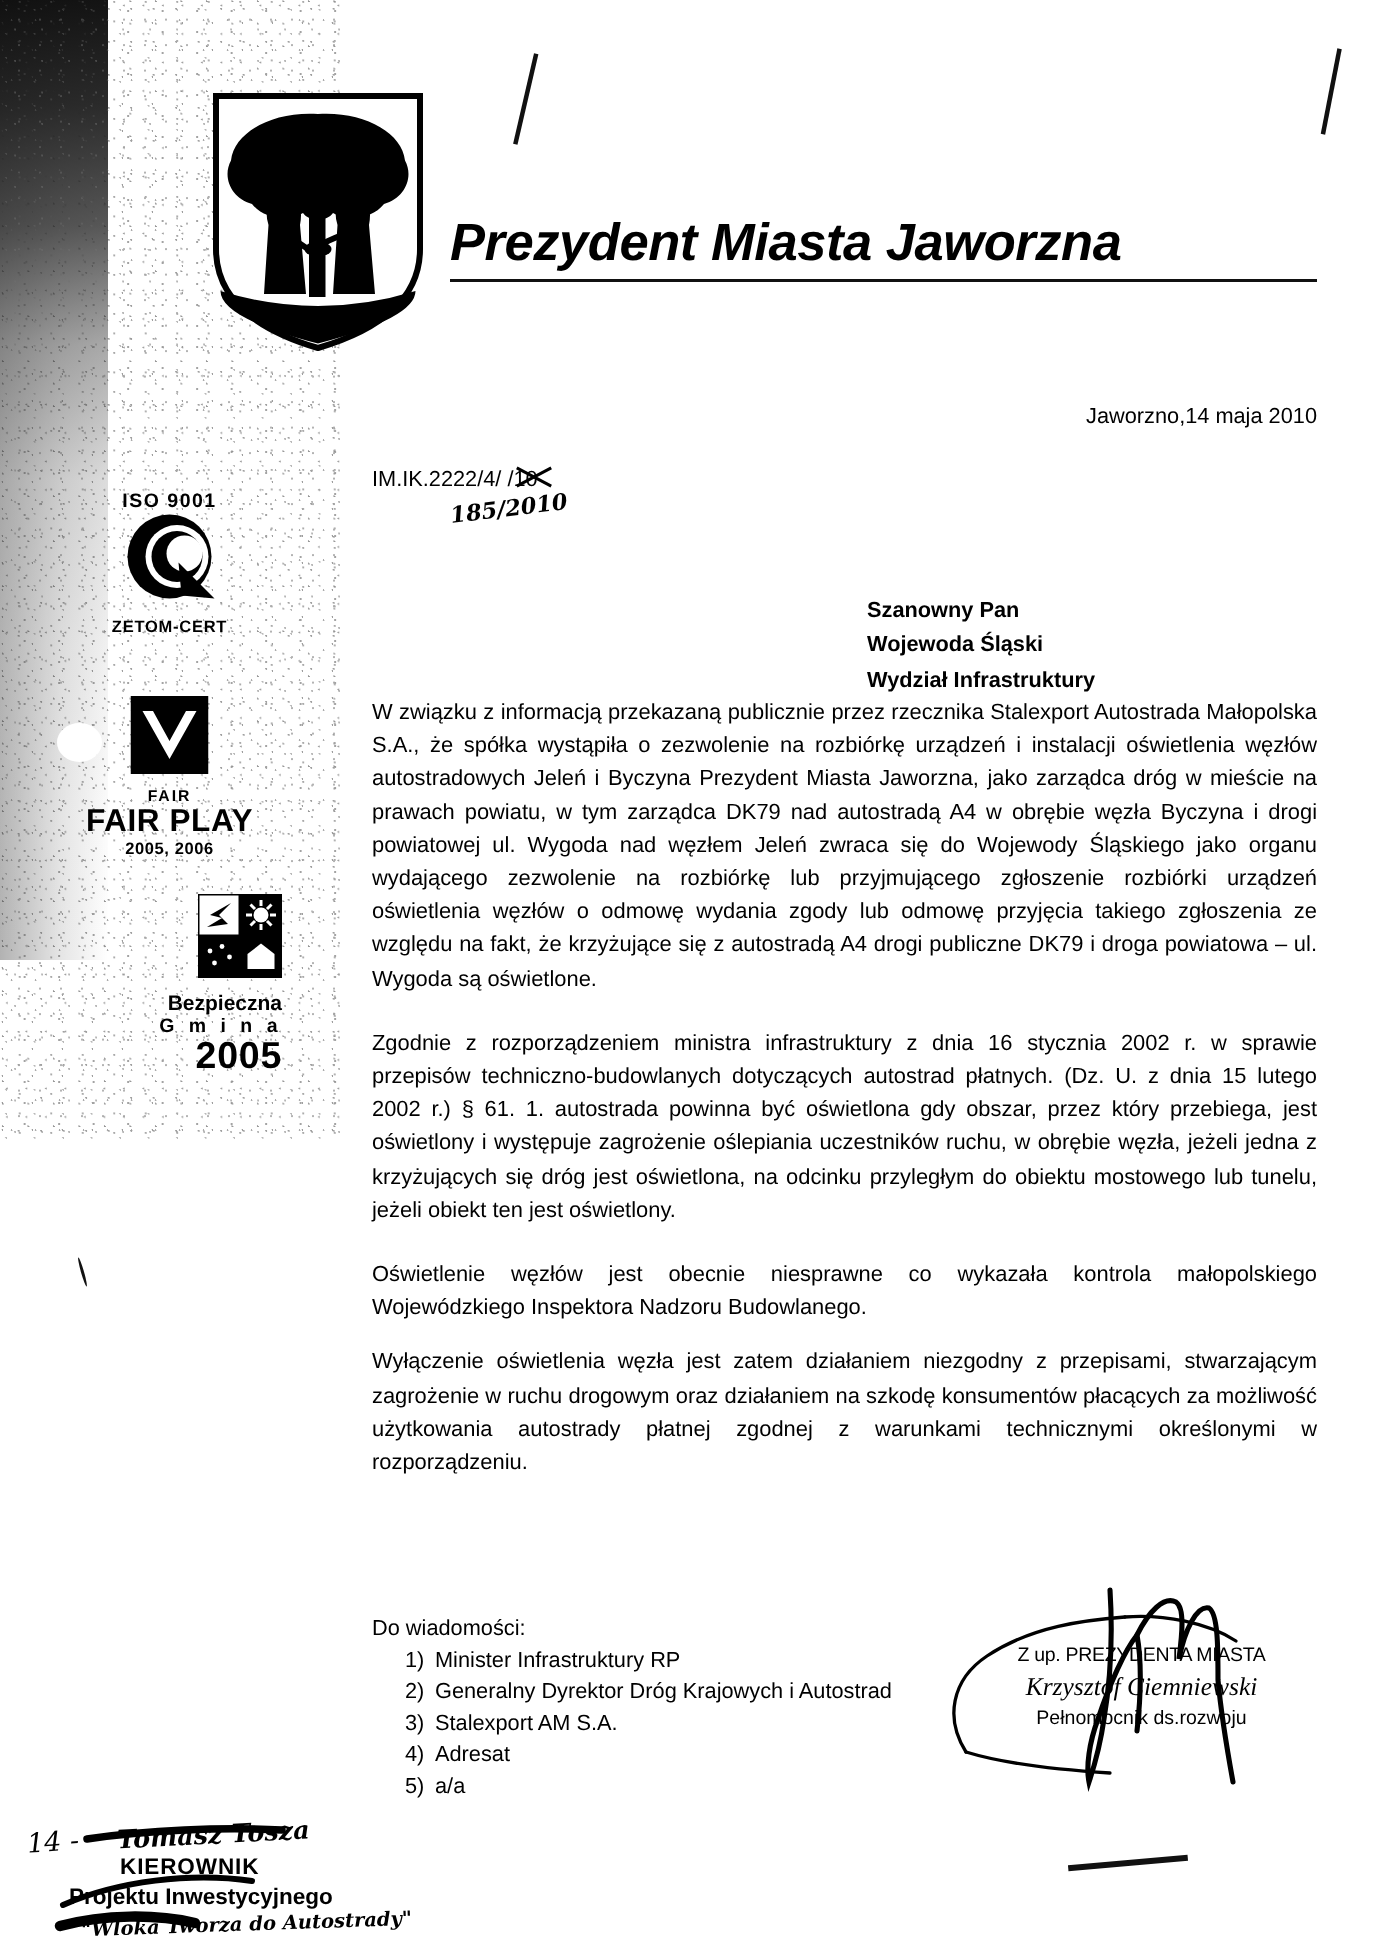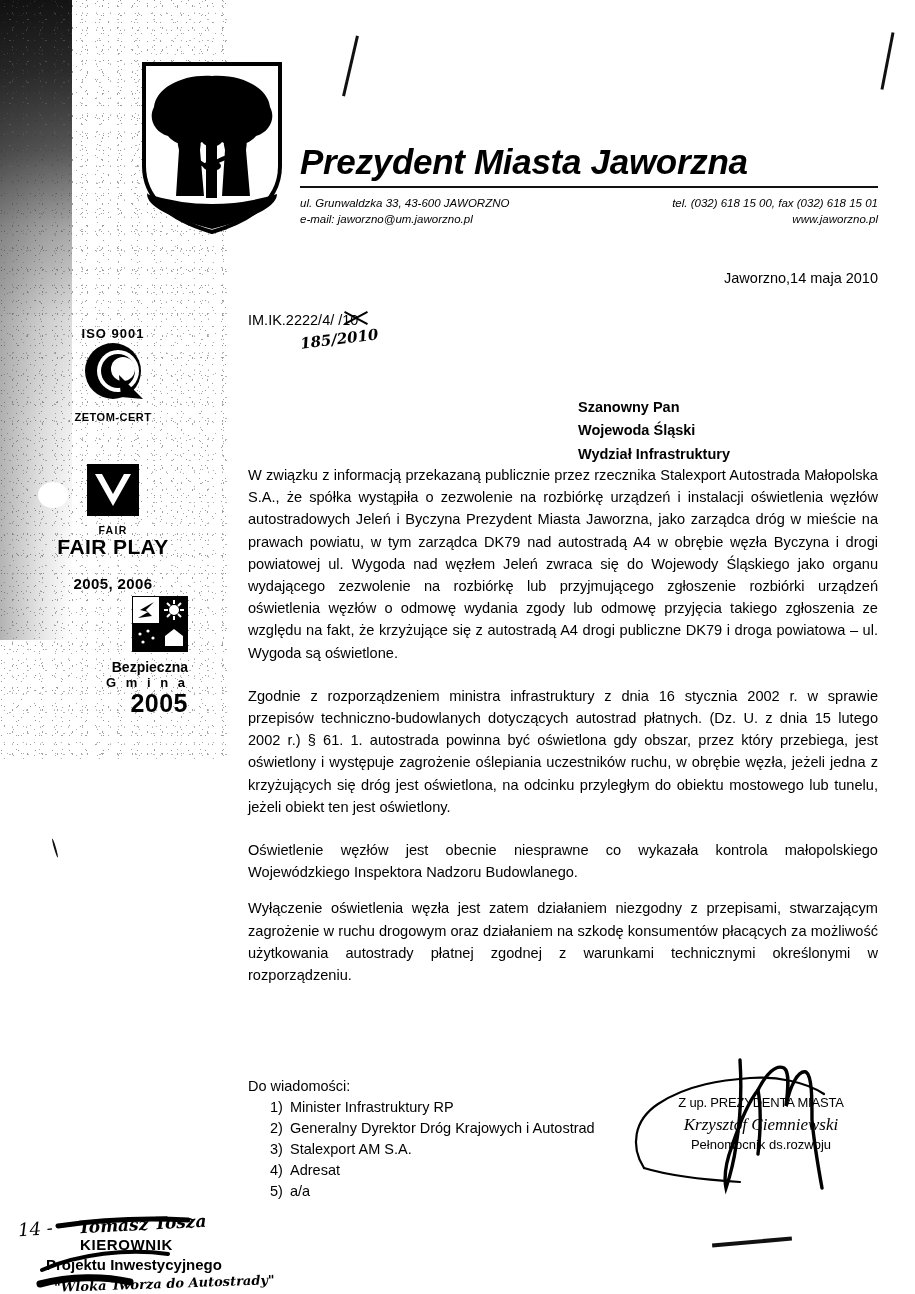--- a/index.html
+++ b/index.html
@@ -165,21 +165,21 @@
 
   
   .badge { position: absolute; text-align: center; width: 150px; left: 38px; }
   .badge-iso { top: 326px; }
   .badge-fp { top: 464px; }
   .badge-bg { top: 596px; text-align: right; }
   .iso-label { font-size: 13px; font-weight: bold; letter-spacing: 1px; }
   .iso-sub { font-size: 11px; font-weight: bold; letter-spacing: 0.5px; margin-top: 2px; }
   .fp-gmina { font-size: 10.5px; font-weight: bold; letter-spacing: 1.3px; margin-top: 4px; }
   .fp-main { font-size: 21px; font-weight: bold; letter-spacing: 0.4px; line-height: 1.05; }
-  .fp-years { font-size: 15px; font-weight: bold; letter-spacing: 0.4px; margin-top: 17px; }
+  .fp-years { font-size: 11px; font-weight: bold; letter-spacing: 0.4px; margin-top: 1px; }
   .bg-l1 { font-size: 14px; font-weight: bold; margin-top: 3px; }
   .bg-l2 { font-size: 13px; font-weight: bold; letter-spacing: 3px; }
   .bg-l3 { font-size: 25px; font-weight: bold; letter-spacing: 0.5px; line-height: 1.05; }
 
   
   .foot-stamp { position: absolute; left: 18px; top: 1214px; width: 280px; }
   .fs-hand {
     position: absolute; left: 0; top: 4px;
     font-family: "DejaVu Serif", serif;
     font-size: 18px; font-style: italic;
@@ -245,30 +245,20 @@
       <path d="M78 100 q8 -4 14 -6" stroke="#000" stroke-width="4" fill="none"></path>
       <path d="M86 50 h22 l-4 6 h-14 Z" fill="#000"></path>
 
       <ellipse cx="74" cy="104" rx="9" ry="5" fill="#000"></ellipse>
     </svg>
   </div>
 
   <div class="letterhead">
     <div class="lh-title">Prezydent Miasta Jaworzna</div>
     <div class="lh-rule"></div>
-    <div class="lh-contact">
-      <div class="lh-left">
-        <div>ul. Grunwaldzka 33, 43-600 JAWORZNO</div>
-        <div>e-mail: jaworzno@um.jaworzno.pl</div>
-      </div>
-      <div class="lh-right">
-        <div>tel. (032) 618 15 00, fax (032) 618 15 01</div>
-        <div>www.jaworzno.pl</div>
-      </div>
-    </div>
   </div>
 
   <div class="date-line">Jaworzno,14  maja 2010</div>
   <div class="ref-line">IM.IK.2222/4/     /10</div>
   <div class="ref-strike"></div>
   <div class="ref-strike2"></div>
   <div class="ref-scribble">185/2010</div>
 
   <div class="addressee">
     <div>Szanowny Pan</div>

